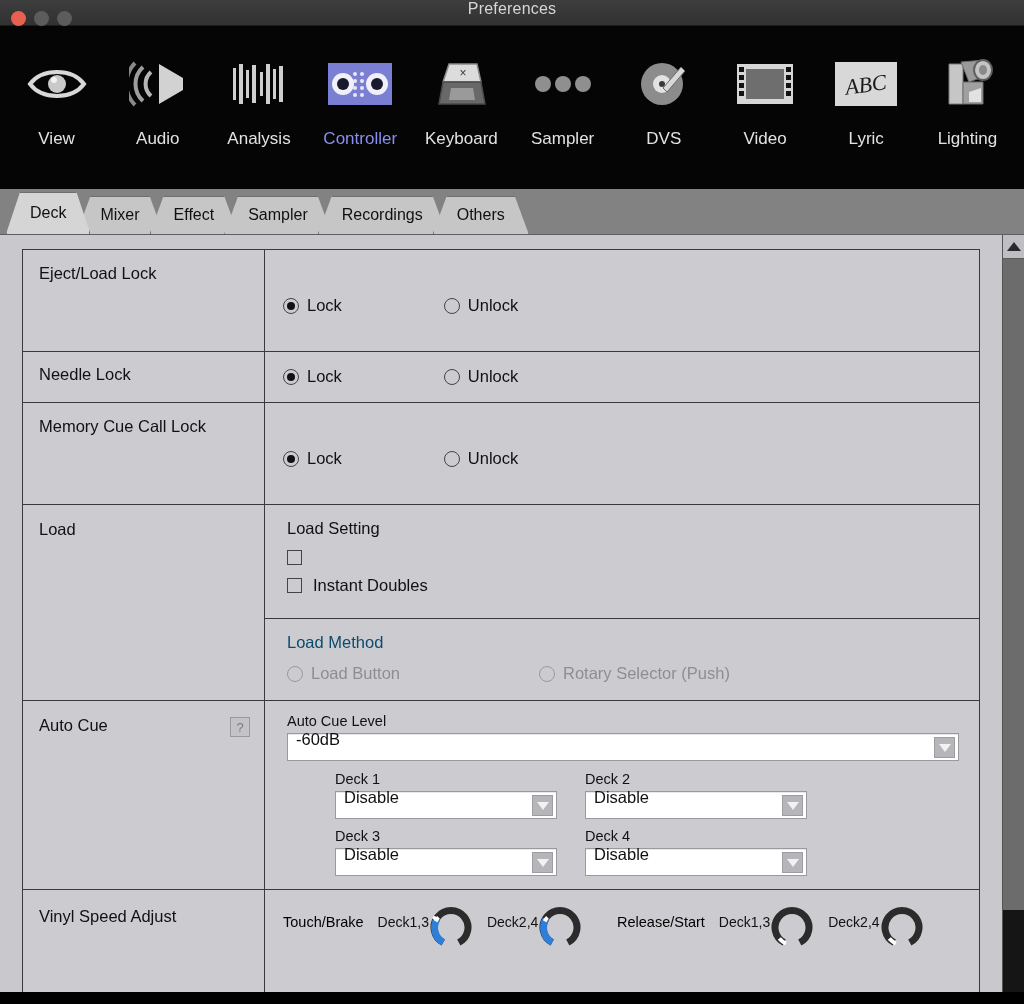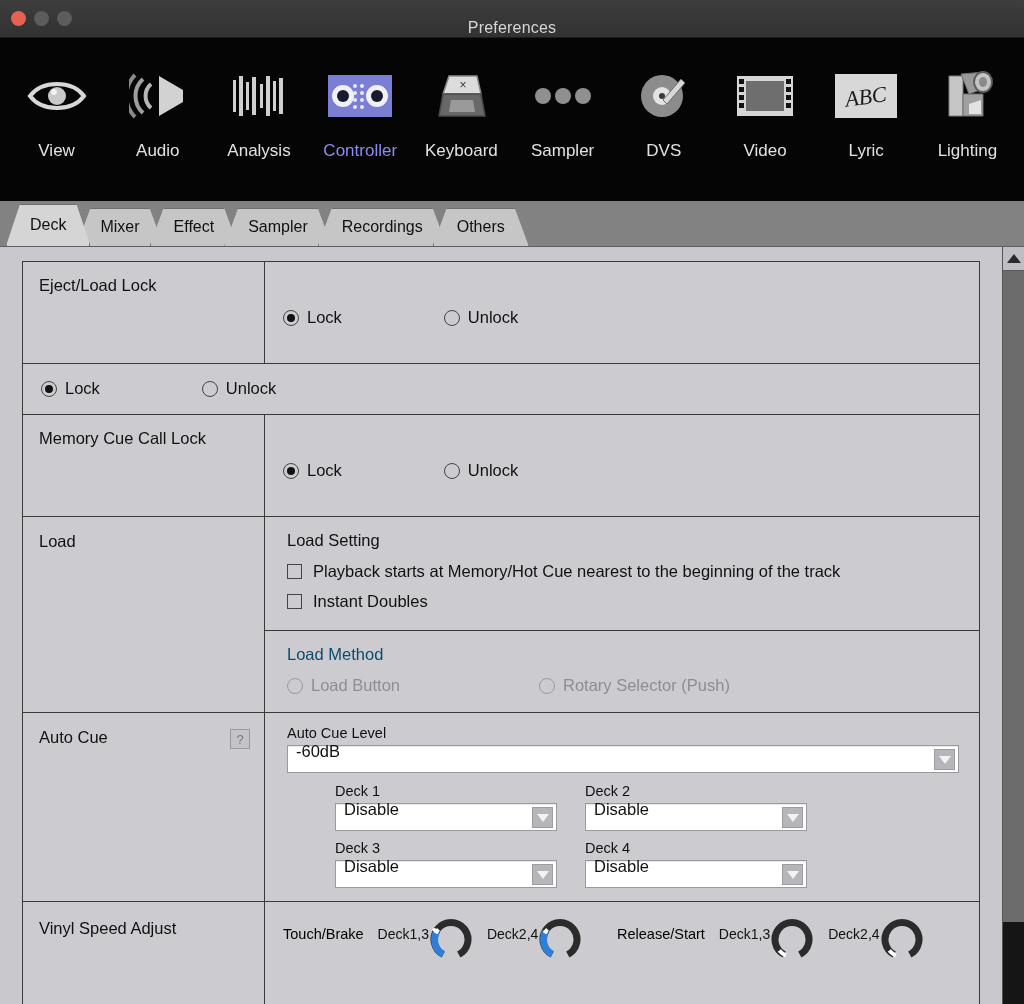--- a/index.html
+++ b/index.html
@@ -11,24 +11,24 @@
     font-family: "Liberation Sans", sans-serif;
     -webkit-font-smoothing: antialiased;
   }
 
   
   #window { position: relative; width: 1024px; height: 1004px; background: #000; }
 
   
   #titlebar {
     position: relative;
-    height: 38px;
+    height: 26px;
     background: linear-gradient(to bottom, #3e3e3e 0%, #373737 50%, #323232 100%);
     border-bottom: 1px solid #1b1b1b;
-    display: flex; align-items: flex-end;
+    display: flex; align-items: flex-start;
   }
   #traffic { position: absolute; left: 11px; top: 11px; display: flex; gap: 8px; }
   .tl-dot { width: 15px; height: 15px; border-radius: 50%; }
   .tl-close { background: #e8604f; }
   .tl-min { background: #5c5c5c; }
   .tl-zoom { background: #5c5c5c; }
   #title-text {
     width: 100%; text-align: center;
     color: #d6d6d6; font-size: 16px; letter-spacing: .2px;
     pointer-events: none;
@@ -411,20 +411,23 @@
               </label>
               <label class="radio-opt second">
                 <span class="radio"></span>
                 <span>Unlock</span>
               </label>
             </div>
           </div>
         </div>
 
         <div class="row" style="height:51px;">
+          <div class="cell-label" style="padding-top:13px;">
+            <span class="lbl-txt">Needle Lock</span>
+          </div>
           <div class="cell-body">
             <div class="radio-line" style="padding-top:15px;">
               <label class="radio-opt">
                 <span class="radio checked"></span>
                 <span>Lock</span>
               </label>
               <label class="radio-opt second">
                 <span class="radio"></span>
                 <span>Unlock</span>
               </label>
@@ -453,21 +456,20 @@
         <div class="row" style="height:196px;">
           <div class="cell-label" style="padding-top:15px;">
             <span class="lbl-txt">Load</span>
           </div>
           <div class="cell-body">
 
             <div class="subsection" style="height:113px;">
               <div class="sub-head">Load Setting</div>
               <label class="check-line" style="margin-top:12px;">
                 <span class="cb"></span>
-                <span>Playback starts at Memory/Hot Cue nearest to the beginning of the track</span>
               </label>
               <label class="check-line" style="margin-top:11px;">
                 <span class="cb"></span>
                 <span>Instant Doubles</span>
               </label>
             </div>
 
             <div class="subsection bordered-top" style="height:82px;">
               <div class="sub-head dim">Load Method</div>
               <div class="radio-line" style="padding-left:0; margin-top:12px;">

